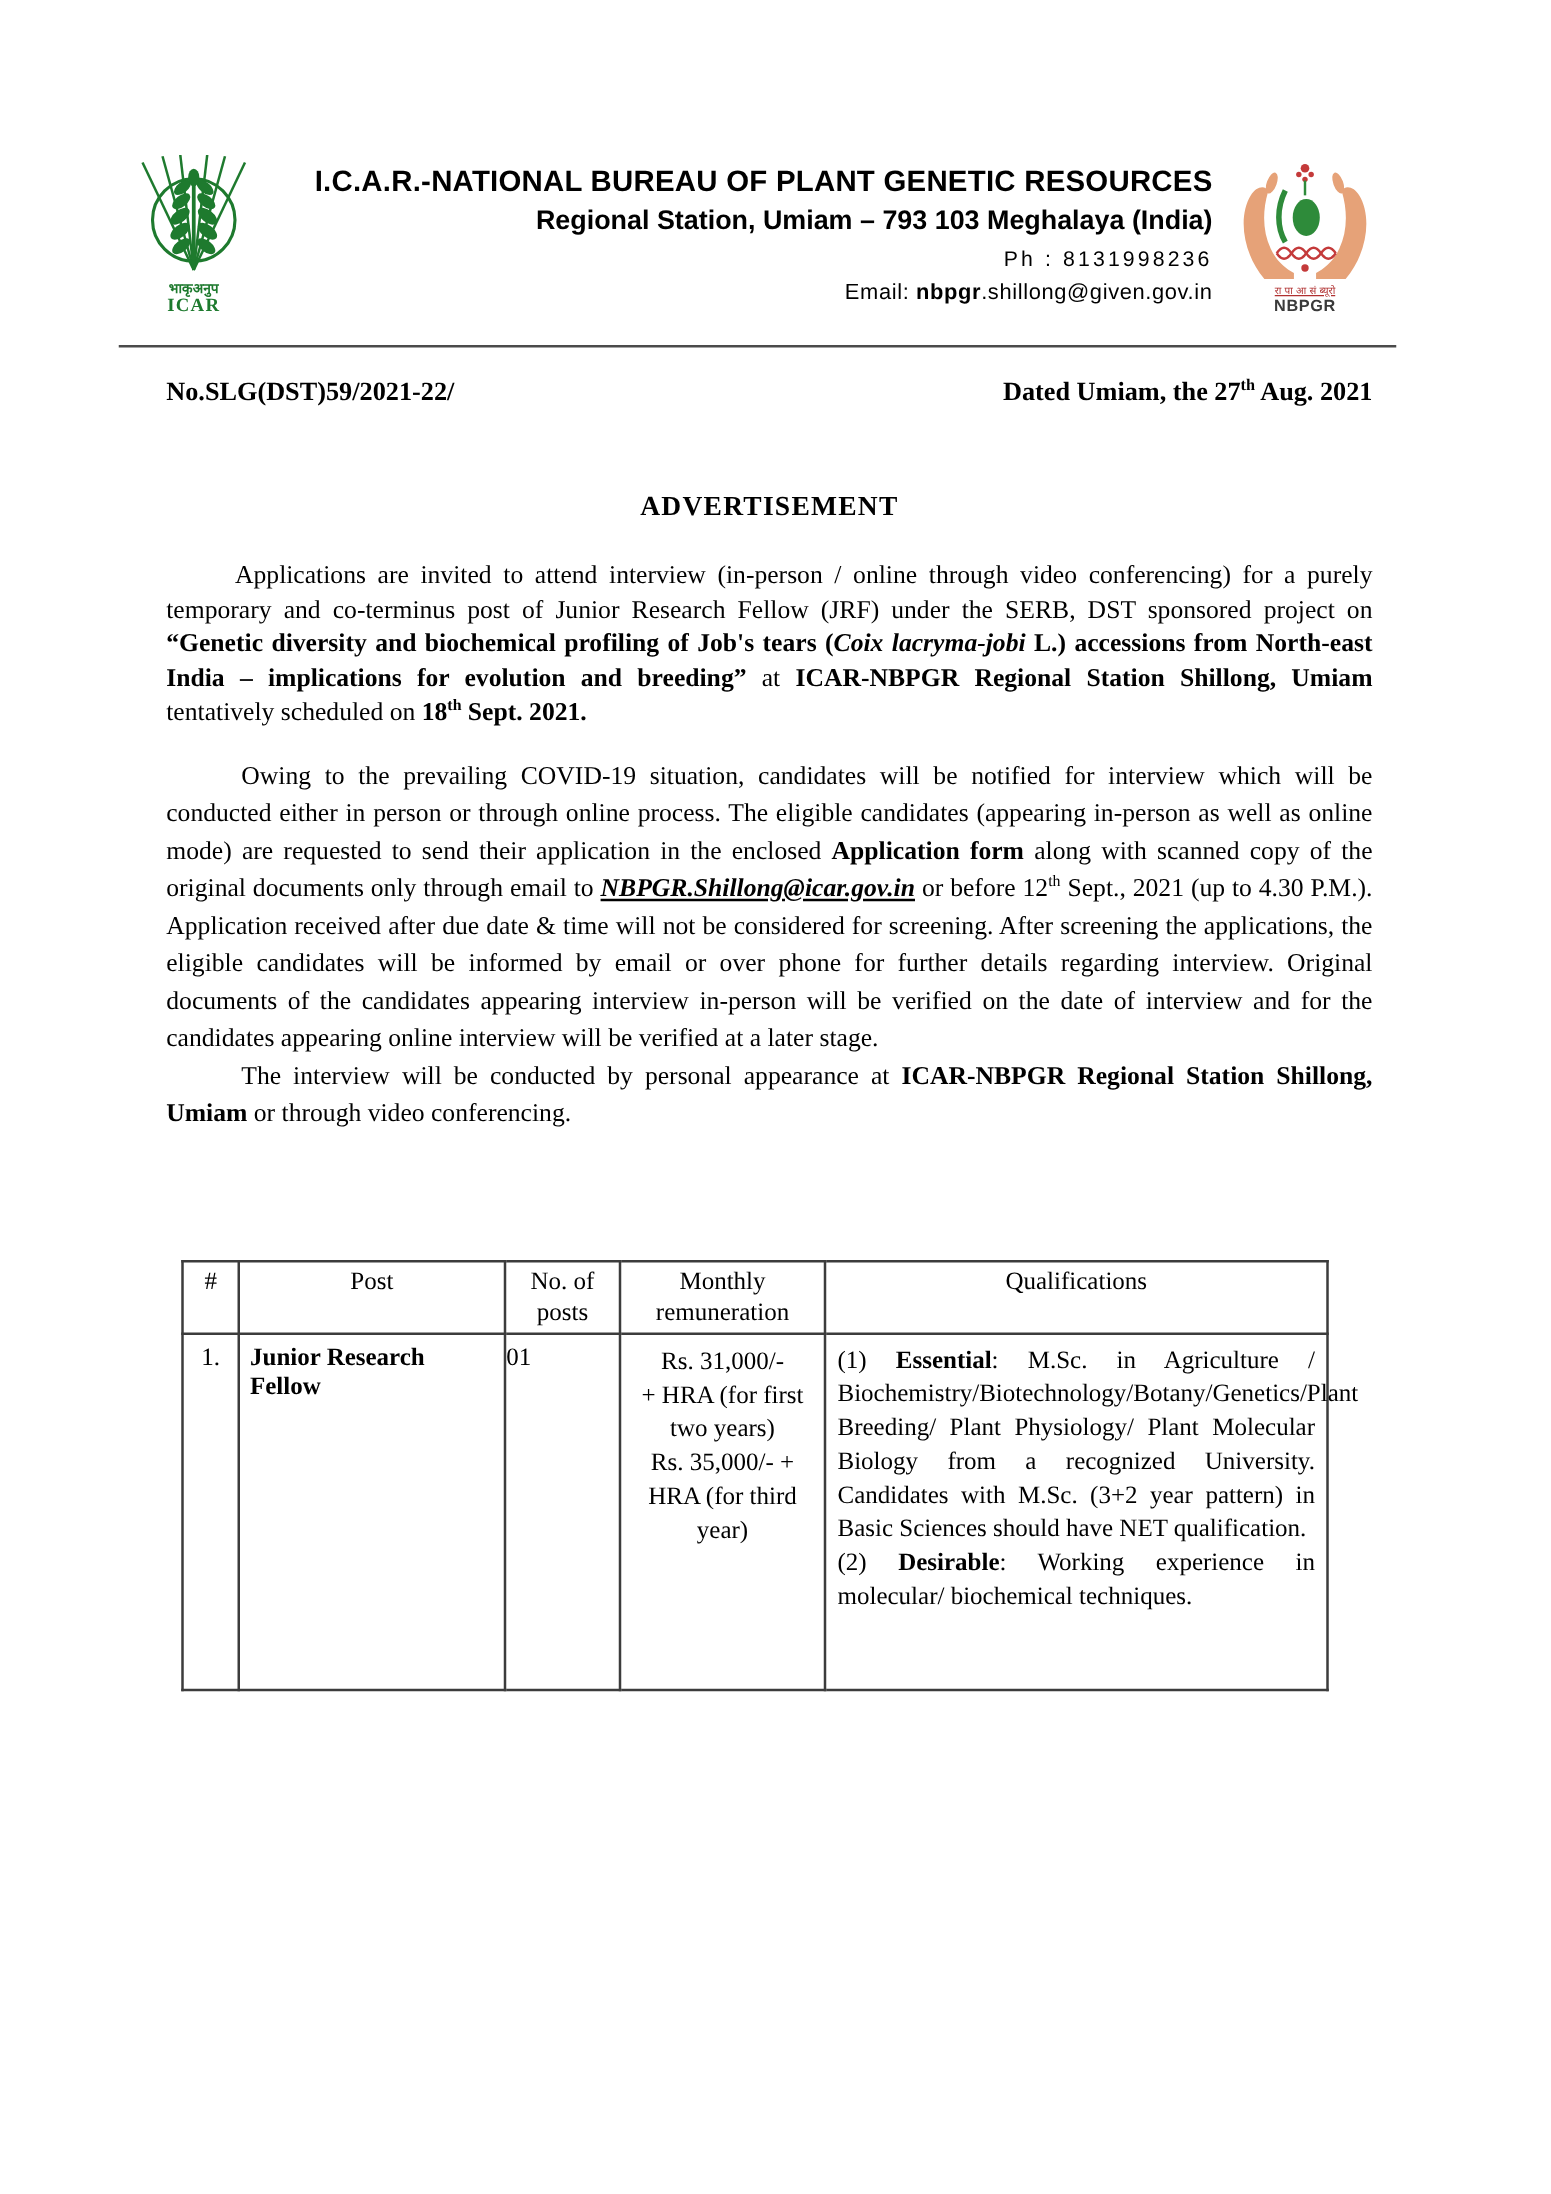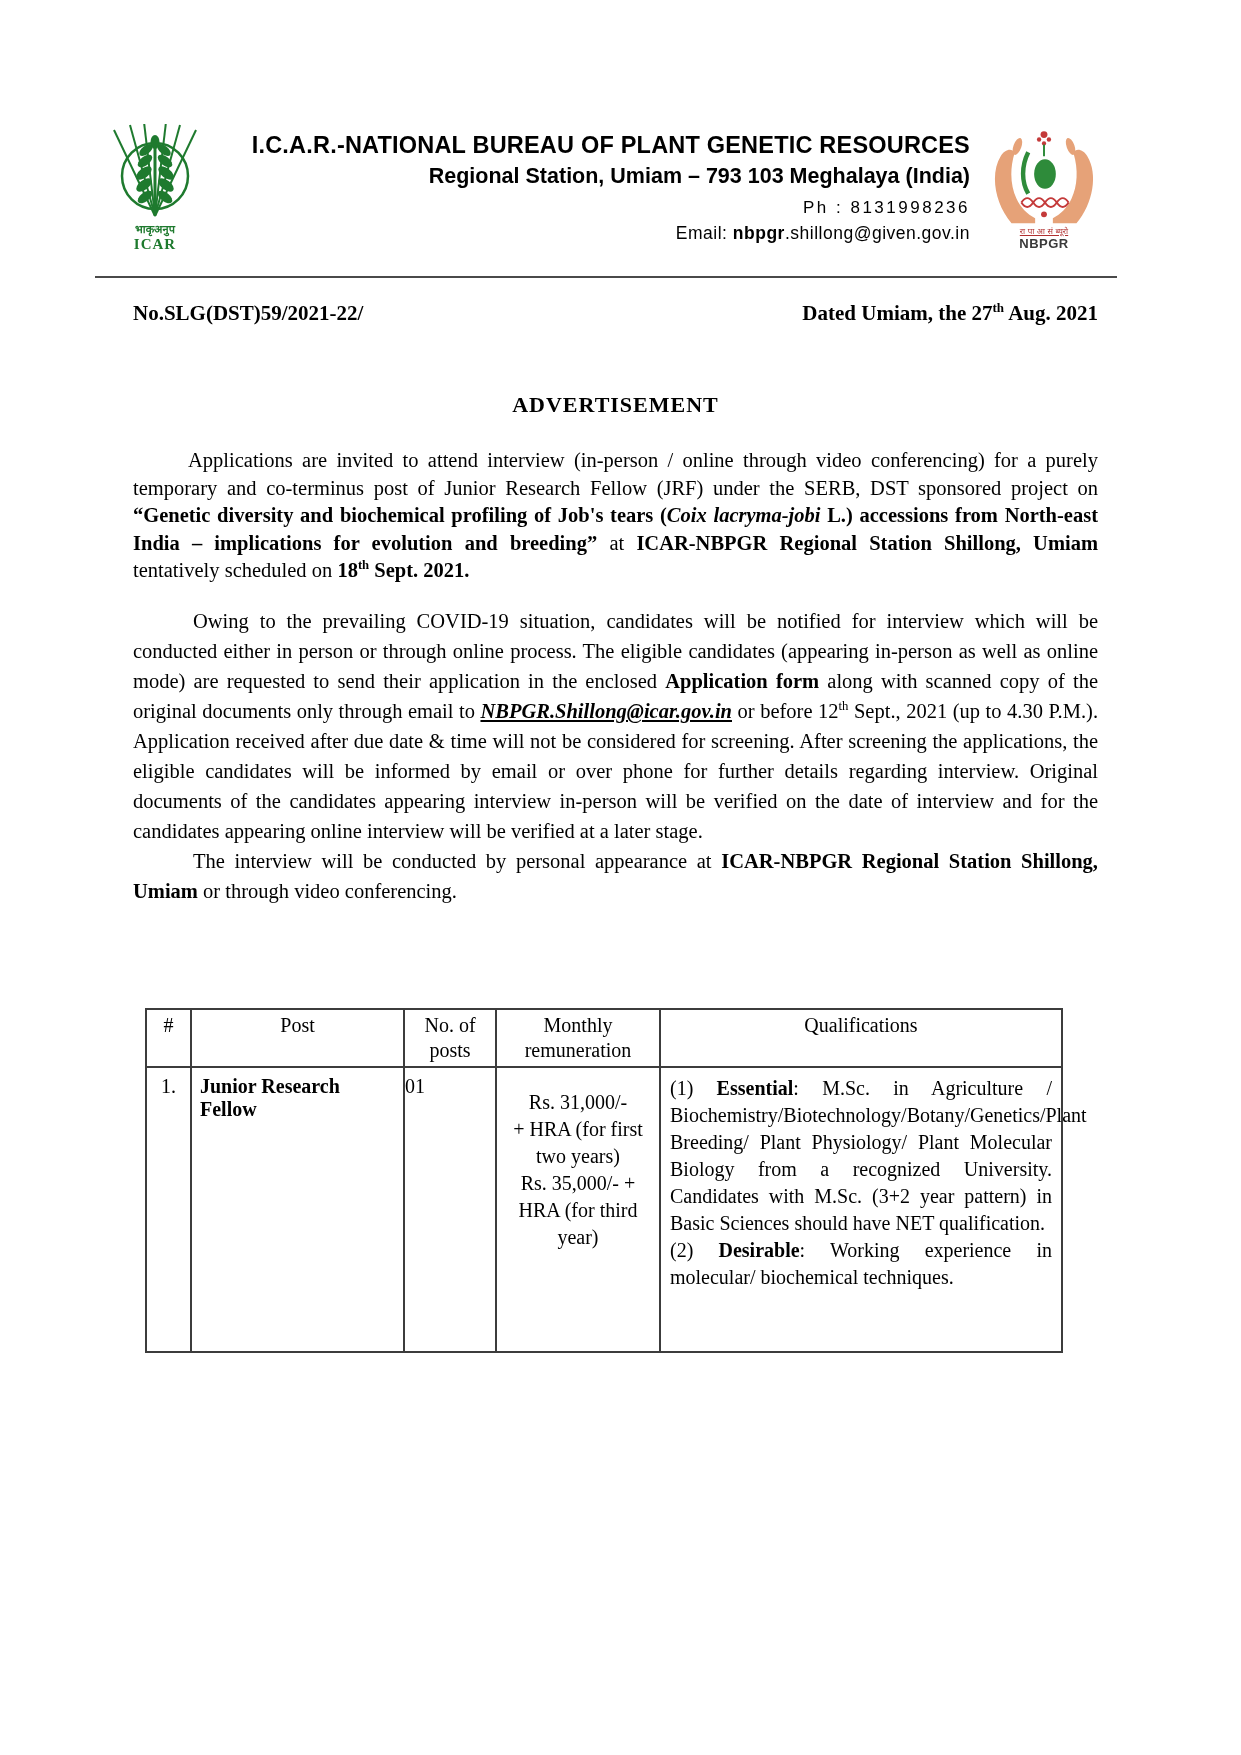--- a/index.html
+++ b/index.html
@@ -38,21 +38,21 @@
   .u { text-decoration:underline; }
   
   .pos-table { position:absolute; top:1008px; left:145px; border-collapse:collapse; table-layout:fixed; width:916px; font-size:20px; }
   .pos-table th, .pos-table td { border:2px solid #3c3c3c; vertical-align:top; }
   .pos-table th { font-weight:normal; text-align:center; padding:3px 4px; line-height:25px; height:54px; }
   .col-sno { width:45px; } .col-post { width:213px; } .col-num { width:92px; } .col-remu { width:164px; } .col-qual { width:402px; }
   .row-data { height:285px; }
   .cell-sno { text-align:center; padding-top:7px; }
   .cell-post { padding:7px 4px 0 8px;font-weight:bold; }
   .cell-num { text-align:left; padding-top:7px; }
-  .cell-remu { text-align:center; padding-top:21px; line-height:27px; }
+  .cell-remu { text-align:center; padding-top:8px; line-height:27px; }
   .cell-qual { padding:7px 9px 0 9px; text-align:justify; line-height:27px; }
   .preline { white-space:pre-line; }
 </style>
 </head>
 <body>
 
 <div class="page">
 
   <div class="header">
 

